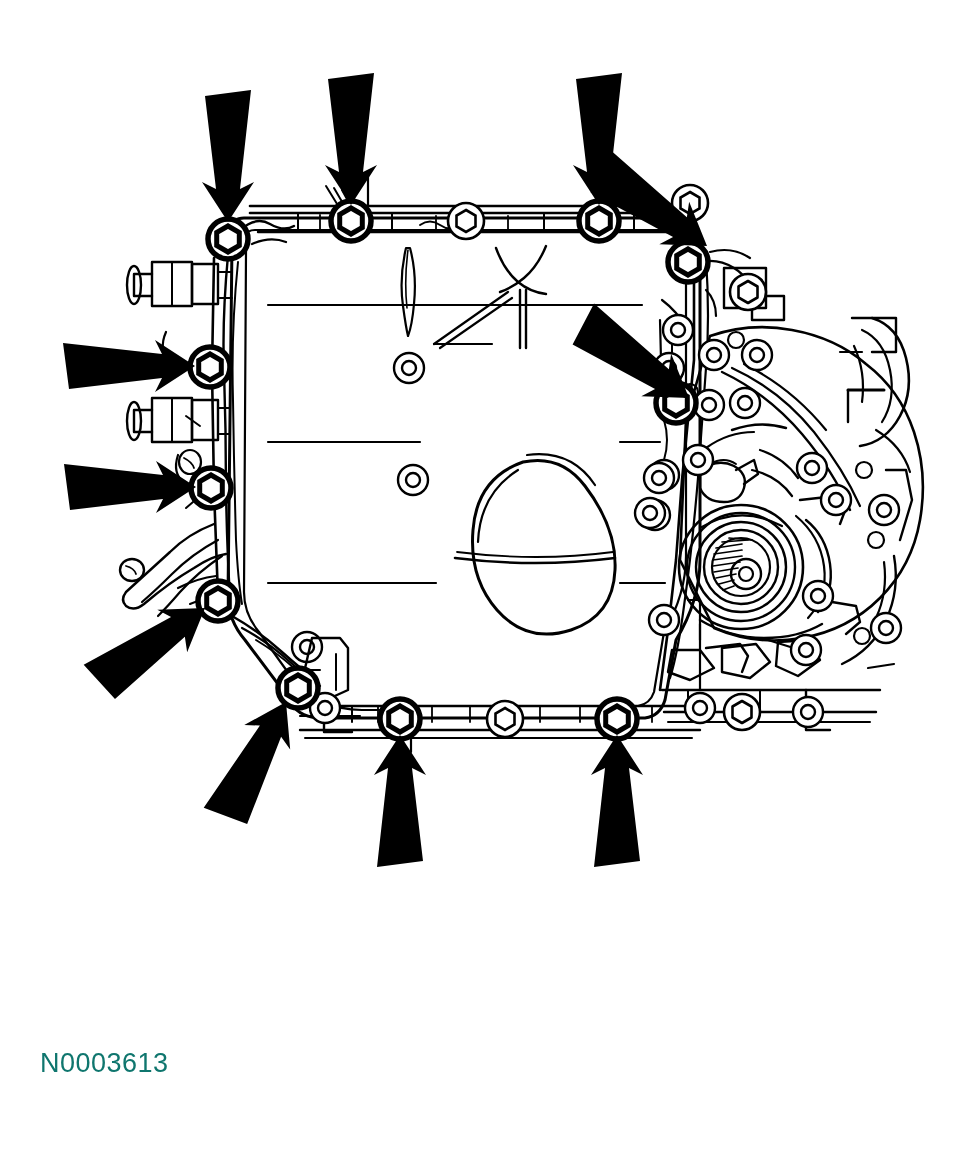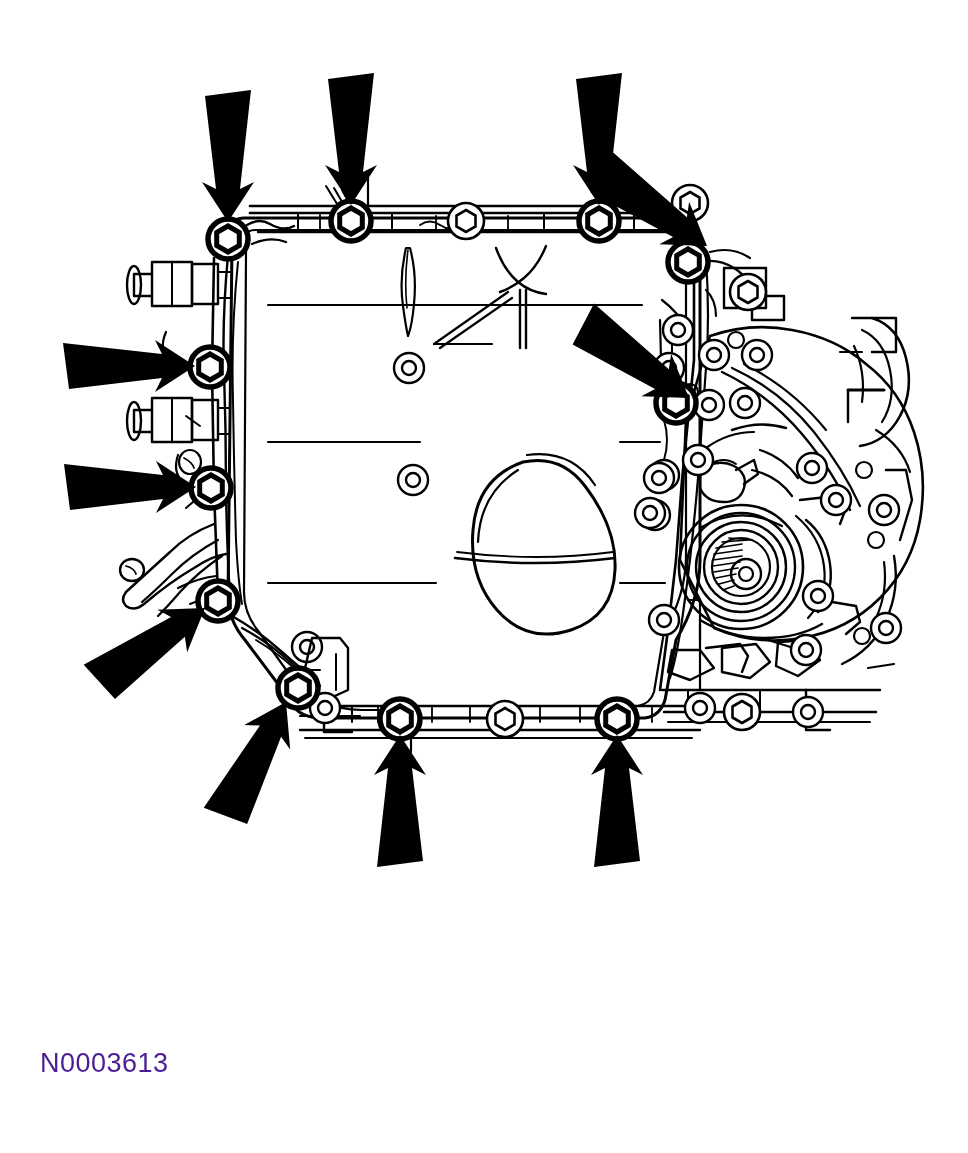--- a/index.html
+++ b/index.html
@@ -29,21 +29,21 @@
     height: 1153px;
     display: block;
   }
   .figure-id {
     position: absolute;
     left: 40px;
     top: 1048px;
     font-family: "Liberation Sans", sans-serif;
     font-size: 27px;
     letter-spacing: 0.5px;
-    color: #4c1d95;
+    color: #0f766e;
     white-space: nowrap;
   }
 </style>
 </head>
 <body>
 
 <div id="figure-root">
 
   <svg id="diagram-svg" viewBox="0 0 968 1153" xmlns="http://www.w3.org/2000/svg">
 

